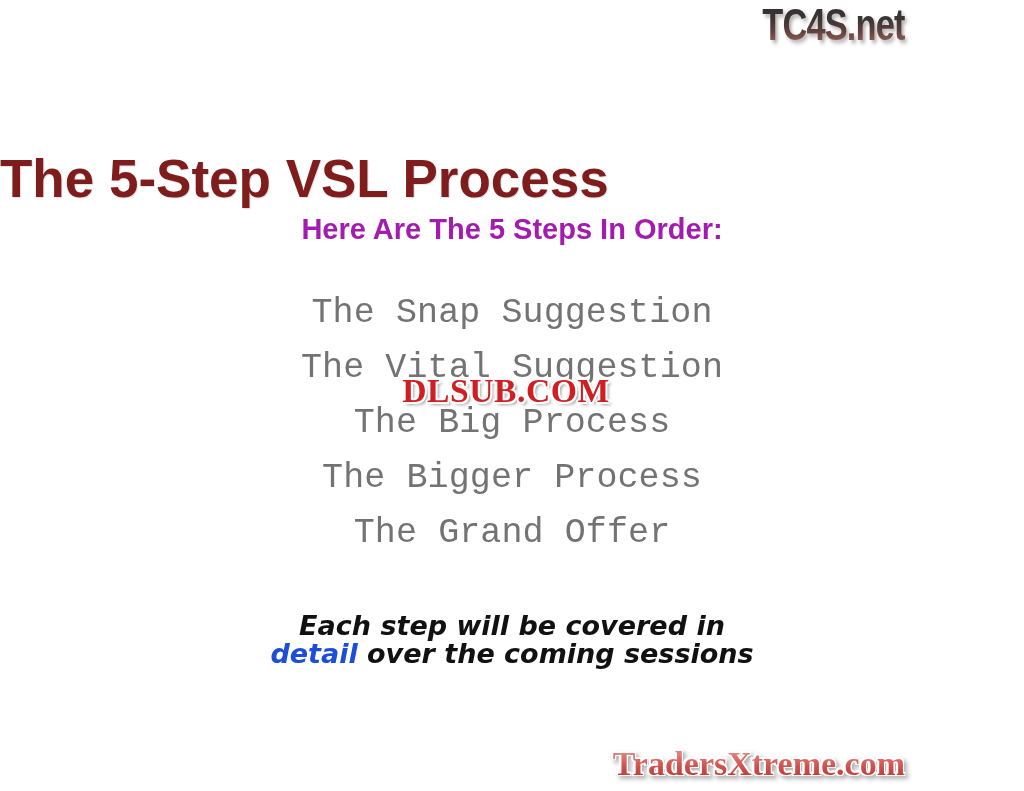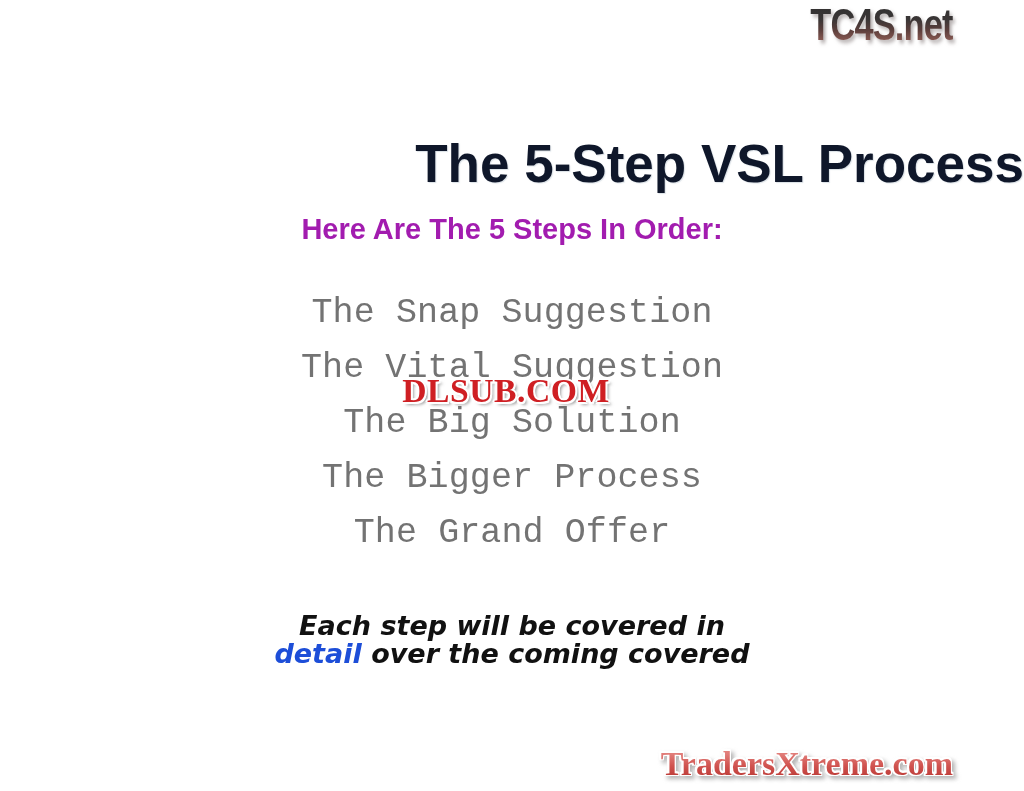--- a/index.html
+++ b/index.html
@@ -11,21 +11,20 @@
     height: 791px;
     background: #ffffff;
     font-family: "Liberation Sans", sans-serif;
     overflow: hidden;
   }
   #slide {
     position: relative;
     width: 913px;
     height: 791px;
     background: #ffffff;
-    padding-left: 48px;
   }
 
   
   .brand-top {
     position: absolute;
     top: 2px;
     right: 8px;
     font-family: "Liberation Sans", sans-serif;
     font-weight: bold;
     font-size: 44px;
@@ -40,30 +39,30 @@
     color: transparent;
     -webkit-text-fill-color: transparent;
     filter: drop-shadow(3px 3px 2px rgba(120,110,110,0.55));
     white-space: nowrap;
     user-select: none;
   }
 
   
   .headline {
     position: absolute;
-    top: 98px;
-    left: 0;
-    width: 1024px;
-    text-align: right;
+    top: 113px;
+    left: 0;
+    width: 1024px;
+    text-align: left;
     font-family: "Liberation Sans", sans-serif;
     font-weight: bold;
     font-size: 53px;
     line-height: 60px;
     letter-spacing: 0px;
-    color: #0f172a;
+    color: #7f1d1d;
     text-shadow: 1px 1px 1px rgba(190,200,210,0.55);
     white-space: nowrap;
   }
 
   
   .subtitle {
     position: absolute;
     top: 187px;
     left: 0;
     width: 1024px;
@@ -176,27 +175,27 @@
 
   <div class="brand-top">TC4S.net</div>
 
   <h1 class="headline">The 5-Step VSL Process</h1>
 
   <h2 class="subtitle">Here Are The 5 Steps In Order:</h2>
 
   <ul class="steps">
     <li>The Snap Suggestion</li>
     <li>The Vital Suggestion</li>
-    <li>The Big Solution</li>
+    <li>The Big Process</li>
     <li>The Bigger Process</li>
     <li>The Grand Offer</li>
   </ul>
 
   <div class="watermark">DLSUB.COM</div>
 
   <div class="footnote">
     <div>Each step will be covered in</div>
-    <div><span class="accent">detail</span><span> over the coming covered</span></div>
+    <div><span class="accent">detail</span><span> over the coming sessions</span></div>
   </div>
 
   <div class="brand-bottom">TradersXtreme.com</div>
 
 </div>
 
 </body></html>

